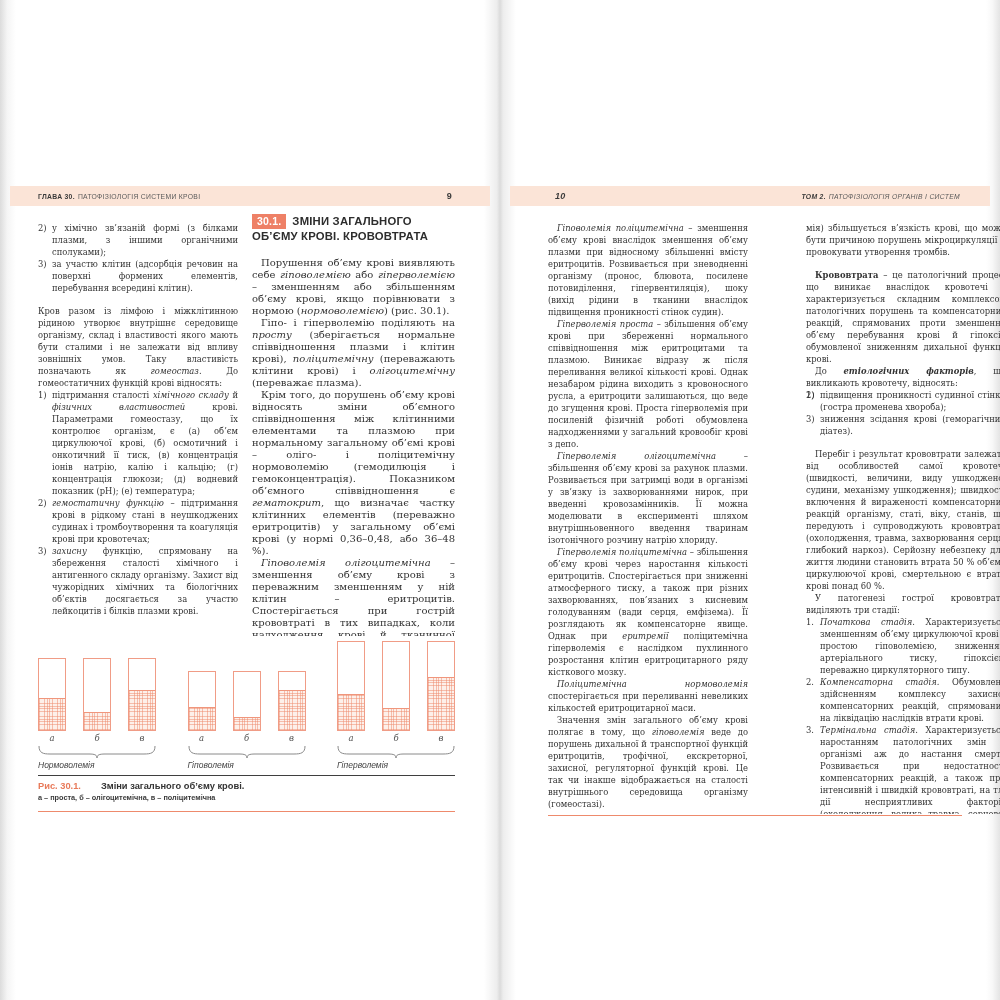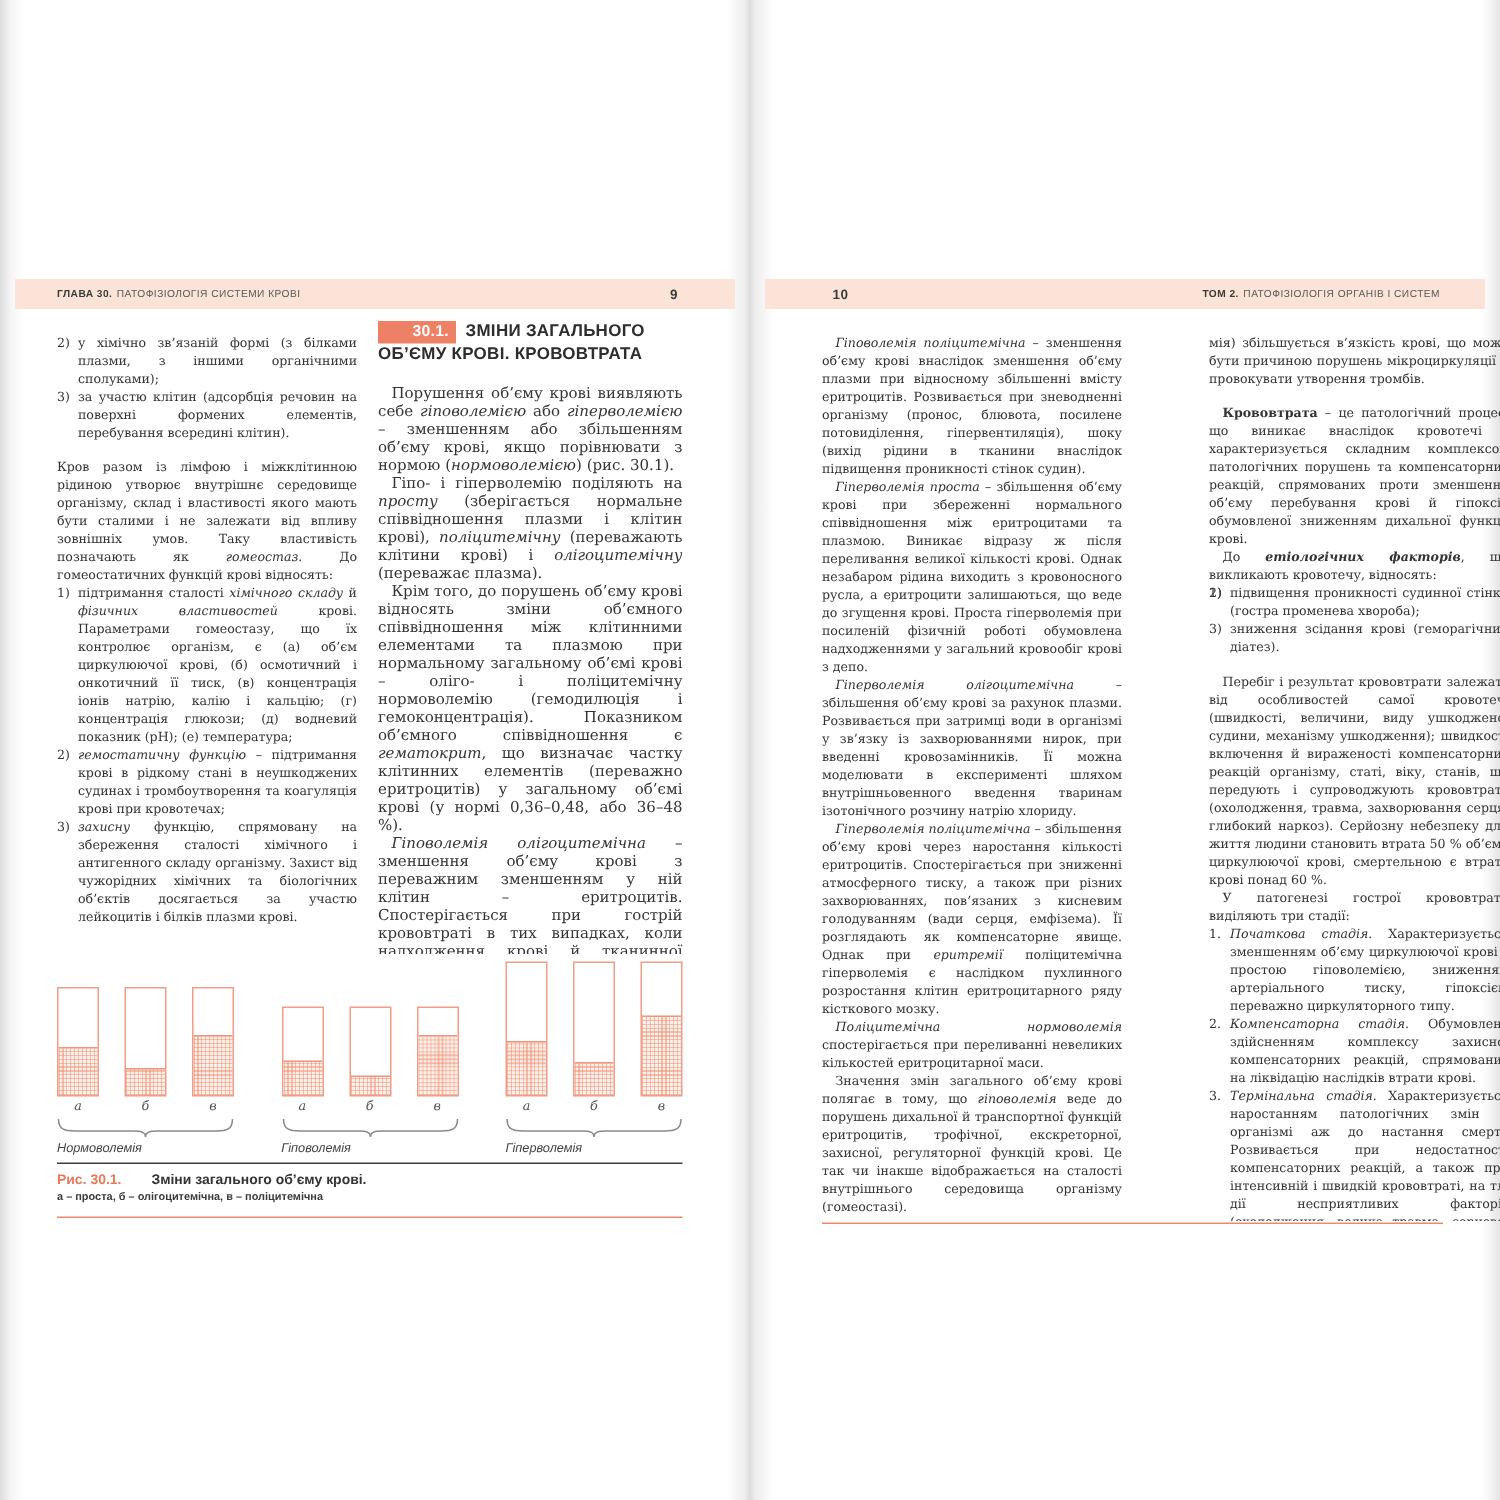--- a/index.html
+++ b/index.html
@@ -7,37 +7,37 @@
           font-family:"DejaVu Serif",serif;color:#333;}
   .edge{position:absolute;top:0;height:100%;pointer-events:none;}
   .edge-l{left:0;width:16px;background:linear-gradient(90deg,#dcdcdc,#f5f5f5 45%,#fff);}
   .edge-r{right:0;width:14px;background:linear-gradient(270deg,#e4e4e4,#f8f8f8 55%,#fff);}
   .gutter{position:absolute;left:484px;top:0;width:32px;height:100%;
           background:linear-gradient(90deg,rgba(0,0,0,0) 0%,rgba(0,0,0,.07) 40%,rgba(0,0,0,.14) 50%,rgba(0,0,0,.07) 60%,rgba(0,0,0,0) 100%);}
   .hdr{position:absolute;top:186px;height:20px;background:#fbe4d7;display:flex;align-items:center;
        justify-content:space-between;font-family:"Liberation Sans",sans-serif;font-size:6.8px;
        color:#5a5a5a;letter-spacing:.3px;box-sizing:border-box;}
   .hdr-left{left:10px;width:480px;padding:0 38px 0 28px;}
-  .hdr-right{left:510px;width:480px;padding:0 30px 0 45px;}
+  .hdr-right{left:510px;width:480px;padding:0 30px 0 45px;font-style:italic;}
   .hdr b{font-weight:bold;color:#3a3a3a;margin-right:3px;}
   .pagenum{font-size:9px;font-weight:bold;color:#3a3a3a;font-family:"Liberation Sans",sans-serif;}
   .col{position:absolute;width:200px;font-size:8.4px;line-height:12px;text-align:justify;overflow:hidden;}
   .para{margin:0;}
   .ind{text-indent:9px;}
   .gap{margin-top:11px;}
   .li{position:relative;padding-left:14px;}
   .li .mk{position:absolute;left:0;top:0;}
   .bullet{position:relative;}
   .i{font-style:italic;}
   .b{font-weight:bold;}
   .bi{font-weight:bold;font-style:italic;}
   .colwrap{position:absolute;left:252px;top:214px;width:203px;height:422px;overflow:hidden;}
   .section-head{font-family:"Liberation Sans",sans-serif;font-weight:bold;font-size:11.3px;
                 line-height:15px;color:#2d2d2d;letter-spacing:.2px;}
-  .sec-box{display:inline-block;background:#ee8066;color:#fff;padding:1px 5px 2px 23px;margin-right:6px;
+  .sec-box{display:inline-block;background:#ee8066;color:#fff;padding:1px 5px 2px 5px;margin-right:6px;
            font-size:10.5px;line-height:12px;}
   .col2text{margin-top:13px;font-size:10px;line-height:12px;text-align:justify;}
   .figure{position:absolute;left:38px;top:636px;width:417px;height:134px;display:flex;
           justify-content:space-between;align-items:flex-end;}
   .fig-group{width:118px;display:flex;flex-direction:column;}
   .bars-row{display:flex;justify-content:space-between;align-items:flex-end;height:92px;}
   .bar{width:28px;box-sizing:border-box;border:1px solid #f09c86;background:#fff;position:relative;}
   .fill{position:absolute;left:0;bottom:0;width:100%;border-top:1px solid #f0967c;box-sizing:border-box;
         background:repeating-linear-gradient(0deg,rgba(238,138,108,.5) 0,rgba(238,138,108,.5) .8px,transparent .8px,transparent 2.6px),
                    repeating-linear-gradient(90deg,rgba(238,138,108,.5) 0,rgba(238,138,108,.5) .8px,transparent .8px,transparent 2.6px),#fdf0ea;}

